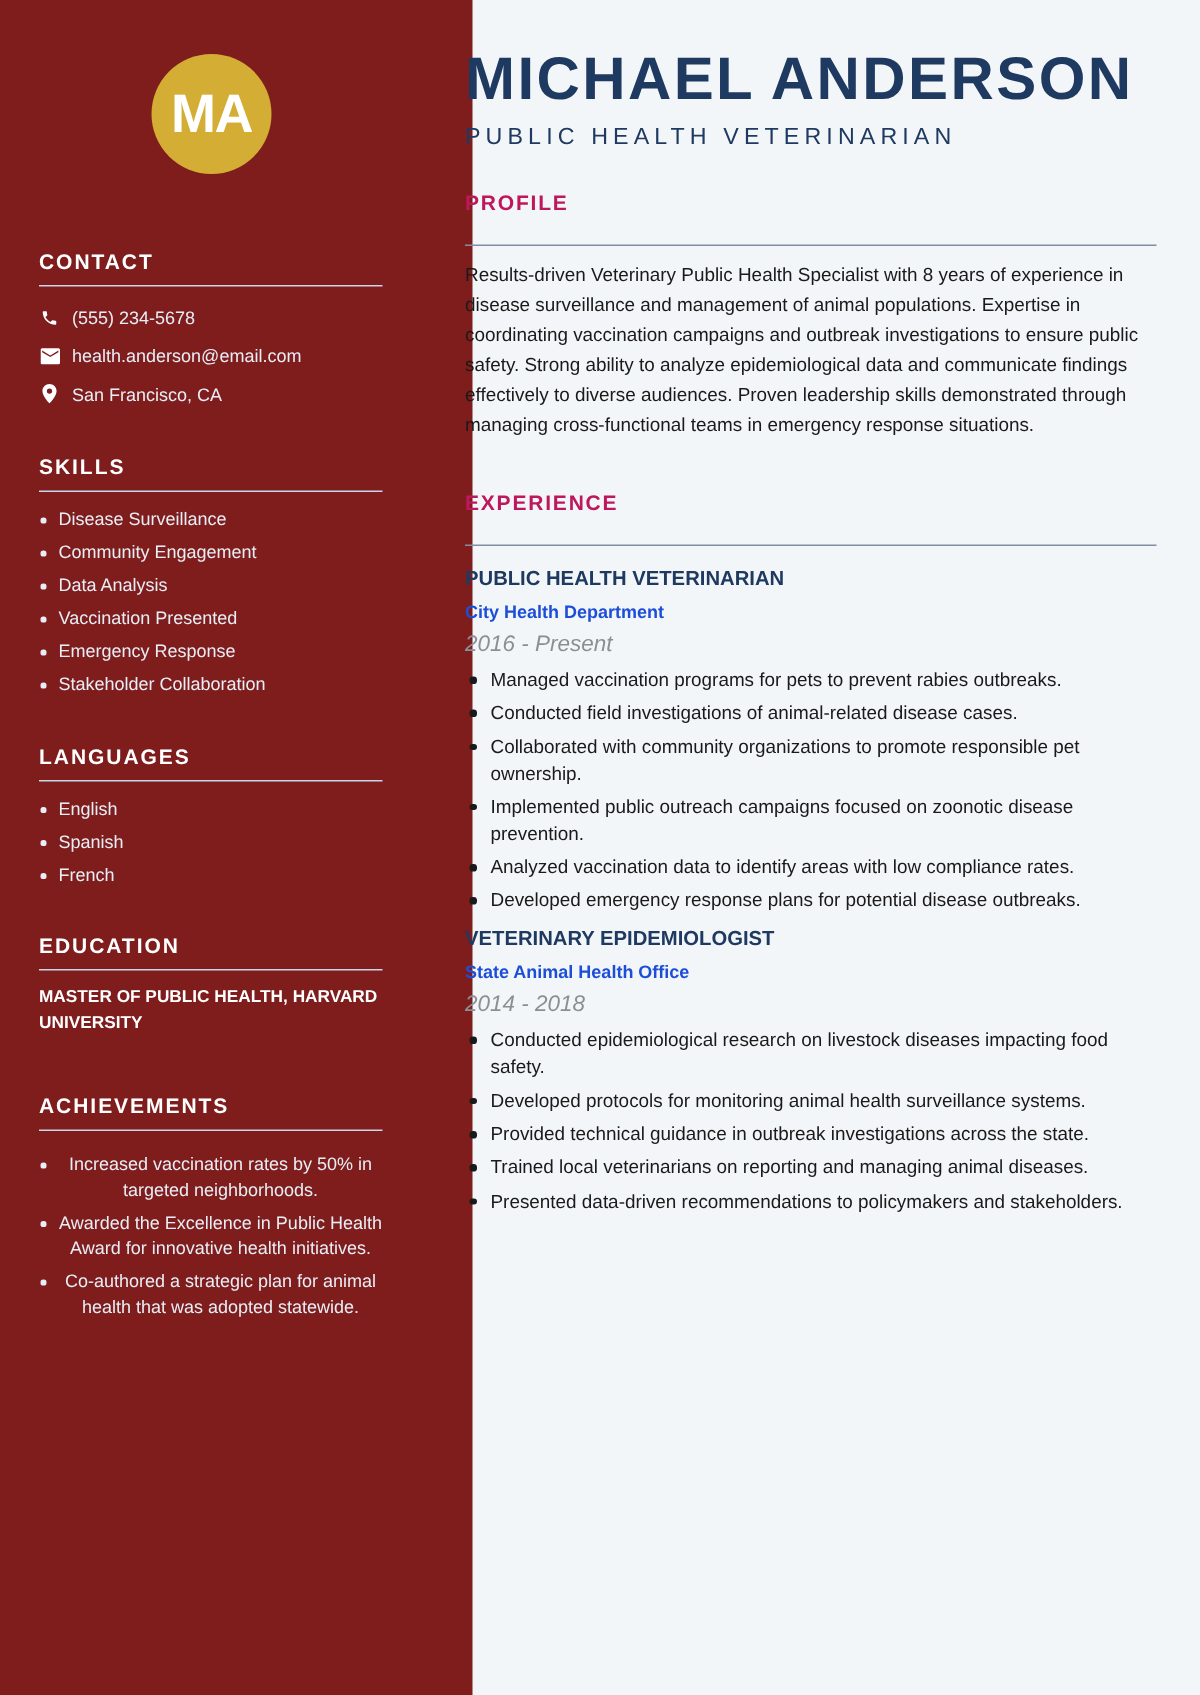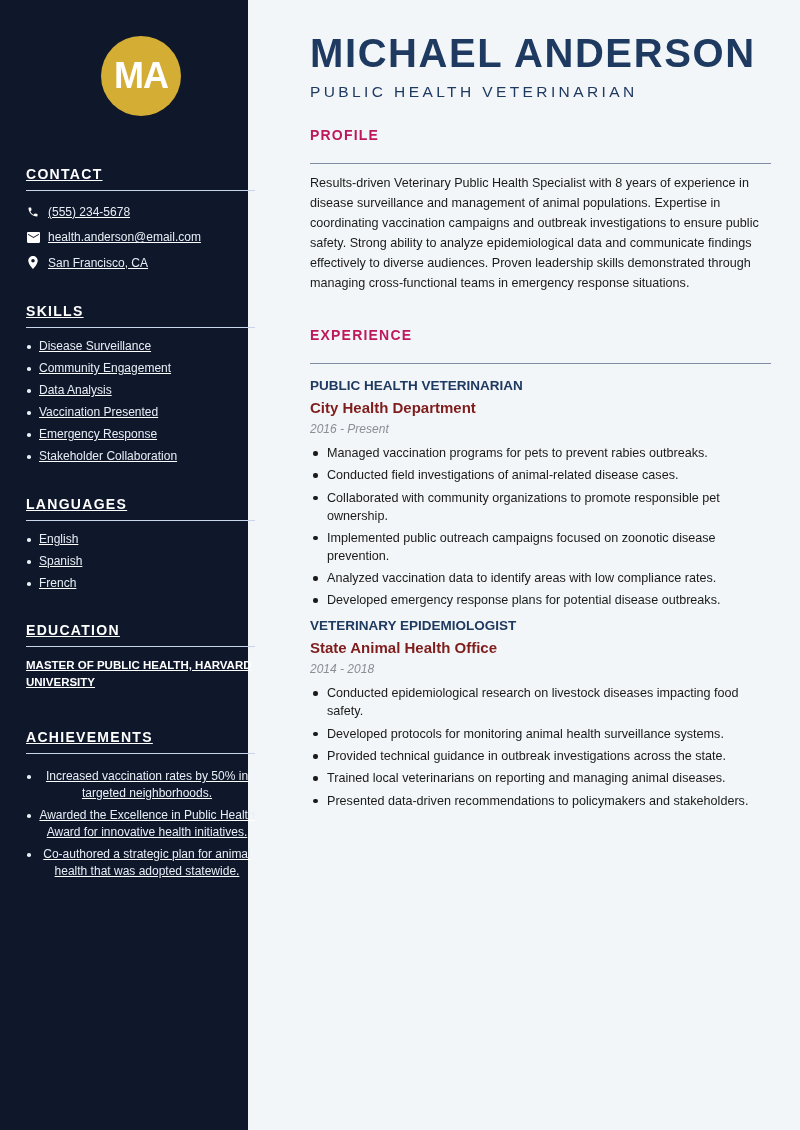--- a/index.html
+++ b/index.html
@@ -5,34 +5,34 @@
     * { box-sizing: border-box; margin: 0; padding: 0; }
     html, body { width: 800px; height: 1130px; }
     body {
       font-family: "Liberation Sans", "DejaVu Sans", sans-serif;
       background: #f3f6f8;
       position: relative;
       overflow: hidden;
     }
     .sidebar {
       position: absolute; left: 0; top: 0;
-      width: 248px; height: 1130px;
-      background: #0f172a;
+      width: 315px; height: 1130px;
+      background: #7f1d1d;
       color: #ffffff;
       padding: 0 26px;
     }
     .avatar {
       position: absolute; left: 101px; top: 36px;
       width: 80px; height: 80px; border-radius: 50%;
       background: #d4ad35;
       display: flex; align-items: center; justify-content: center;
       color: #ffffff; font-weight: bold; font-size: 36px;
       letter-spacing: -1px;
     }
-    .side-section { position: absolute; left: 26px; width: 229px; text-decoration: underline; }
+    .side-section { position: absolute; left: 26px; width: 229px; }
     .side-title {
       font-size: 14px; font-weight: bold; letter-spacing: 1.3px;
       color: #ffffff; padding-bottom: 8px;
       border-bottom: 1.5px solid #c7d6ea;
     }
     .contact-row {
       display: flex; align-items: center; height: 25.5px;
       font-size: 12px; color: #e8eef6;
     }
     .contact-row:first-of-type { margin-top: 8px; }
@@ -71,22 +71,22 @@
     .main-title {
       font-size: 14px; font-weight: bold; letter-spacing: 1.2px;
       color: #be185d; padding-bottom: 20px;
       border-bottom: 1.5px solid #7f8ea3;
     }
     .profile-text {
       margin-top: 9px; font-size: 12.6px; line-height: 20px; color: #1a1a1a;
     }
     .job { margin-top: 10px; }
     .job-role { font-size: 13.5px; font-weight: bold; color: #1f3a60; line-height: 22px; }
-    .job-company { font-size: 15px; font-weight: bold; color: #7f1d1d; line-height: 22px; }
-    .job-dates { font-size: 12px; font-style: italic; color: #8a8f96; line-height: 21px; }
+    .job-company { font-size: 12px; font-weight: bold; color: #1d4ed8; line-height: 22px; }
+    .job-dates { font-size: 15px; font-style: italic; color: #8a8f96; line-height: 21px; }
     .job-list { list-style: none; margin-top: 4px; }
     .job-list li {
       position: relative; padding-left: 17px;
       font-size: 12.6px; line-height: 18px; color: #1a1a1a;
       margin-bottom: 4.3px;
     }
     .job-list li::before {
       content: ""; position: absolute; left: 3px; top: 7px;
       width: 4.5px; height: 4.5px; border-radius: 50%; background: #1a1a1a;
     }

